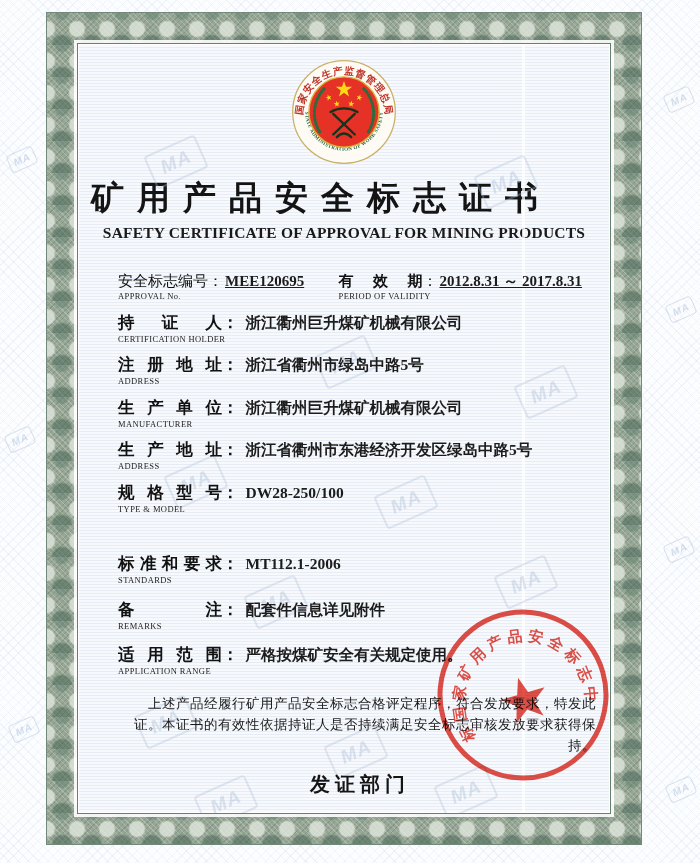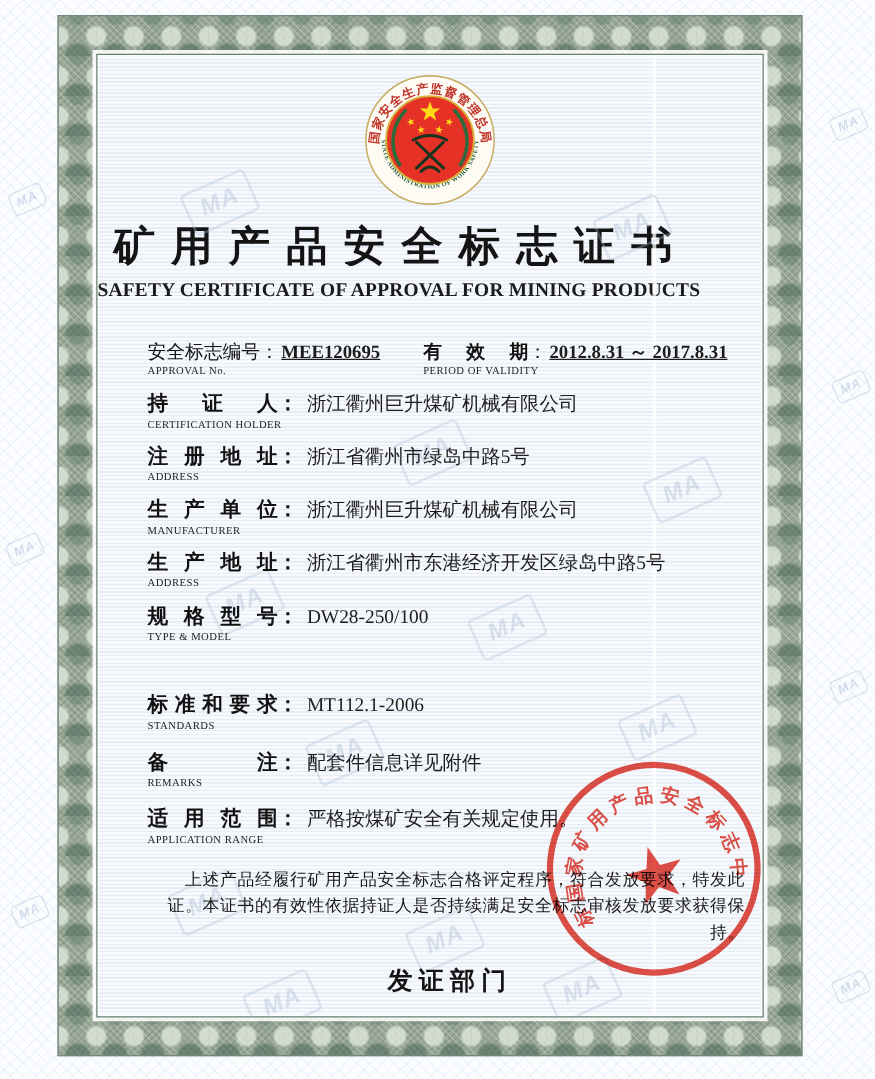--- a/index.html
+++ b/index.html
@@ -38,31 +38,31 @@
     color:rgba(173,190,214,.4);font-weight:bold;font-style:italic;font-size:19px;
     transform:rotate(-24deg);letter-spacing:1px;pointer-events:none;
     font-family:"Liberation Sans",sans-serif;}
   .wm-out{width:26px;height:17px;font-size:10px;border-width:1px;
     color:rgba(160,182,216,.45);border-color:rgba(160,182,216,.4);}
   
   .emblem{width:108px;height:108px;margin:14px auto 2px;display:block;}
   
   .title{margin:14px 0 0;font-size:33px;font-weight:bold;color:#141414;
     letter-spacing:13px;text-indent:13px;line-height:1.1;}
-  .subtitle{margin:8px 0 0;text-align:left;font-size:15.5px;font-weight:bold;color:#1a1a1a;letter-spacing:0.2px;}
+  .subtitle{margin:8px 0 0;text-align:center;font-size:15.5px;font-weight:bold;color:#1a1a1a;letter-spacing:0.2px;}
   
   .content{position:relative;padding:0 28px 0 40px;}
   .row{margin-top:11px;}
   .line{white-space:nowrap;}
   .lbl{display:inline-block;width:104px;font-size:16.5px;font-weight:bold;color:#111;
     text-align:justify;text-align-last:justify;-moz-text-align-last:justify;vertical-align:baseline;}
   .lbl3{display:inline-block;width:84px;font-size:15px;font-weight:bold;color:#111;
     text-align:justify;text-align-last:justify;-moz-text-align-last:justify;}
   .colon{font-size:16.5px;font-weight:bold;color:#111;}
-  .val{font-size:15.5px;font-weight:normal;color:#1c1c1c;margin-left:7px;}
+  .val{font-size:15.5px;font-weight:bold;color:#1c1c1c;margin-left:7px;}
   .sub{font-size:8.5px;color:#222;letter-spacing:0.4px;line-height:1;margin-top:1px;font-weight:normal;}
   .approval{display:flex;margin-top:30px;}
   .approval .fg1{width:255px;}
   .approval .lblA{font-size:15px;font-weight:normal;color:#111;}
   .approval .valA{font-size:15px;font-weight:bold;color:#1c1c1c;margin-left:2px;text-decoration:underline;}
   .sec2{margin-top:40px;}
   .sec2 .row{margin-top:14px;}
   .decl{width:478px;margin:18px auto 0;font-size:13.5px;font-weight:normal;color:#191919;
     line-height:1.55;text-indent:2em;letter-spacing:0.5px;text-align:right;}
   .issued{margin-top:14px;text-align:center;transform:translateX(10px);}

